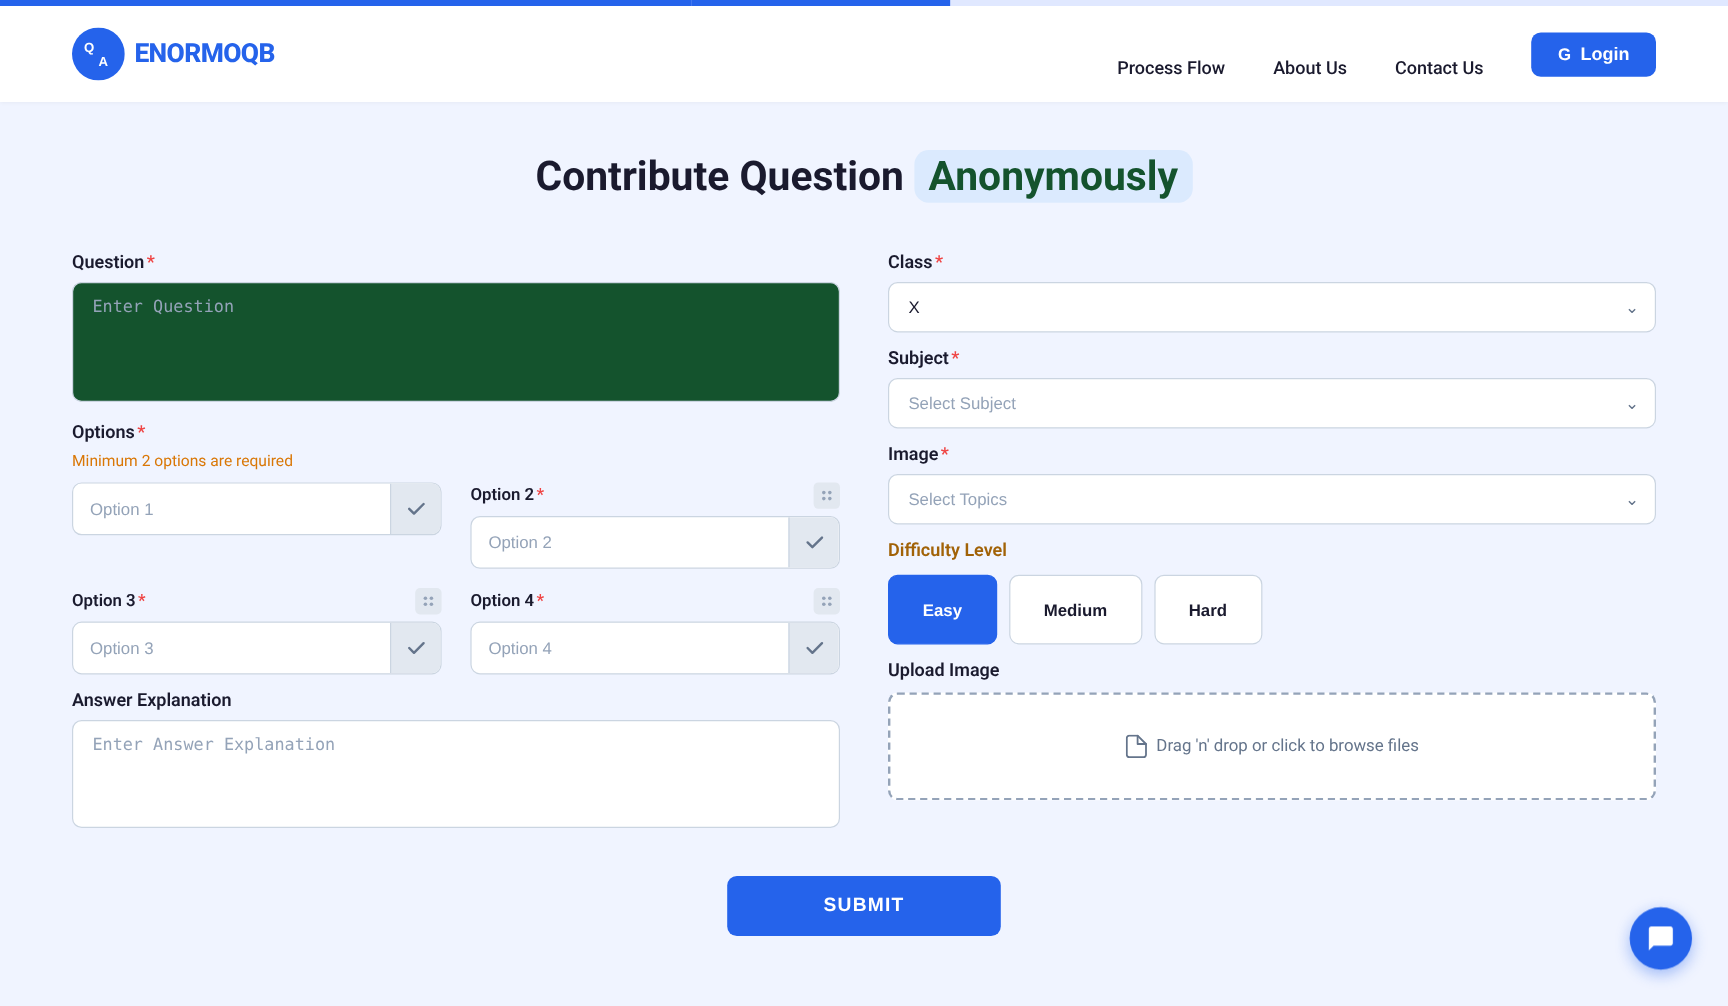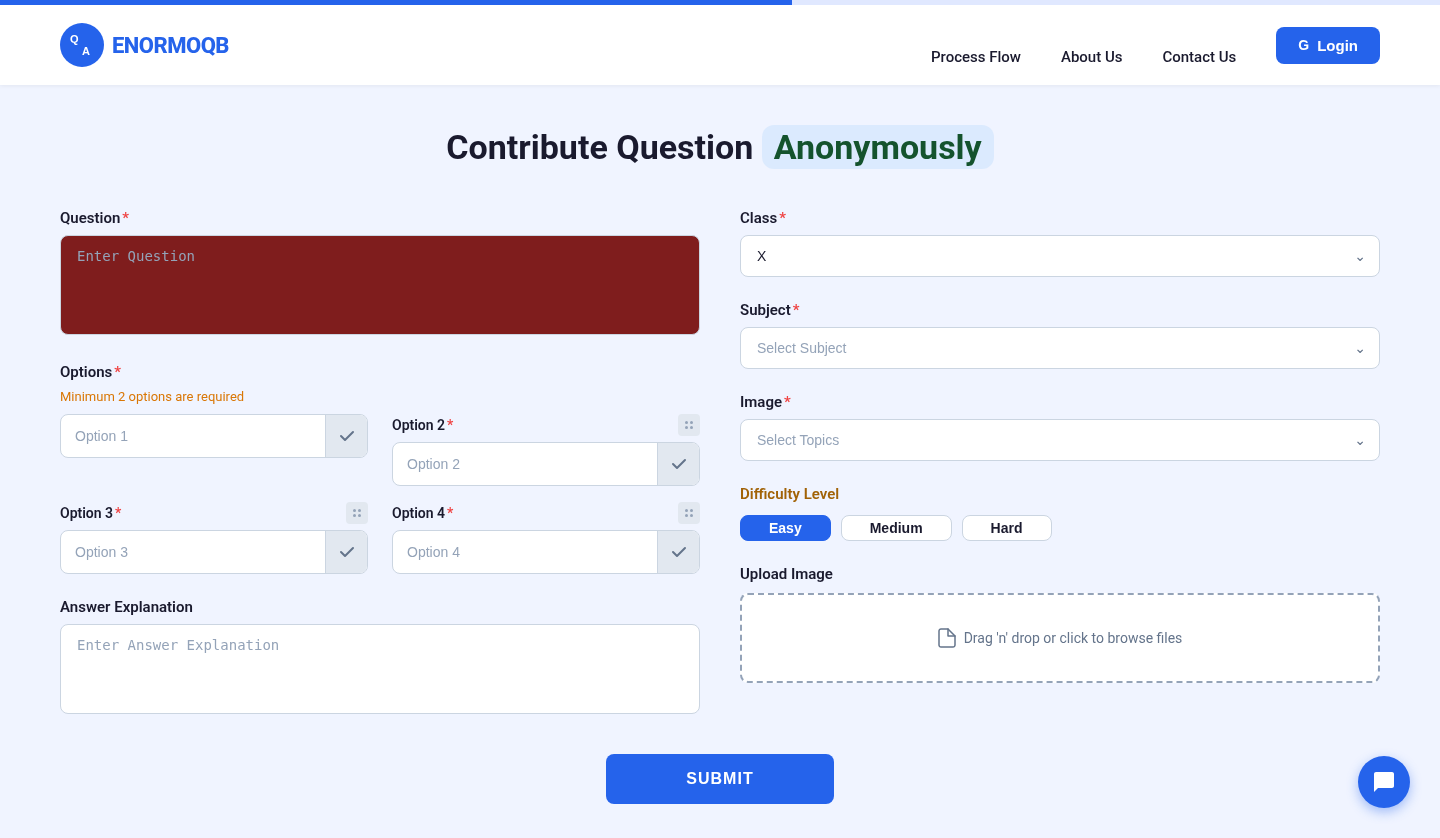--- a/index.html
+++ b/index.html
@@ -103,21 +103,21 @@
 
     .form-layout {
       display: grid;
       grid-template-columns: 1fr 1fr;
       gap: 40px;
     }
 
     .left-col, .right-col {
       display: flex;
       flex-direction: column;
-      gap: 24px;
+      gap: 12px;
     }
 
     .field-label {
       font-size: 15px;
       font-weight: 600;
       color: #1a1a2e;
       margin-bottom: 8px;
     }
     .required {
       color: #ef4444;
@@ -132,21 +132,21 @@
     textarea.question-input {
       width: 100%;
       height: 100px;
       border: 1.5px solid #cbd5e1;
       border-radius: 8px;
       padding: 12px 16px;
       font-size: 14px;
       color: #94a3b8;
       resize: none;
       outline: none;
-      background: #7f1d1d;
+      background: #14532d;
     }
     textarea.question-input::placeholder { color: #94a3b8; }
 
     textarea.explanation-input {
       width: 100%;
       height: 90px;
       border: 1.5px solid #cbd5e1;
       border-radius: 8px;
       padding: 12px 16px;
       font-size: 14px;
@@ -280,21 +280,21 @@
       font-size: 15px;
       font-weight: 600;
       color: #a16207;
       margin-bottom: 12px;
     }
     .difficulty-buttons {
       display: flex;
       gap: 10px;
     }
     .diff-btn {
-      padding: 4px 28px;
+      padding: 20px 28px;
       border-radius: 8px;
       border: 1.5px solid #cbd5e1;
       font-size: 14px;
       font-weight: 600;
       cursor: pointer;
       background: #fff;
       color: #1a1a2e;
     }
     .diff-btn.active {
       background: #2563eb;

